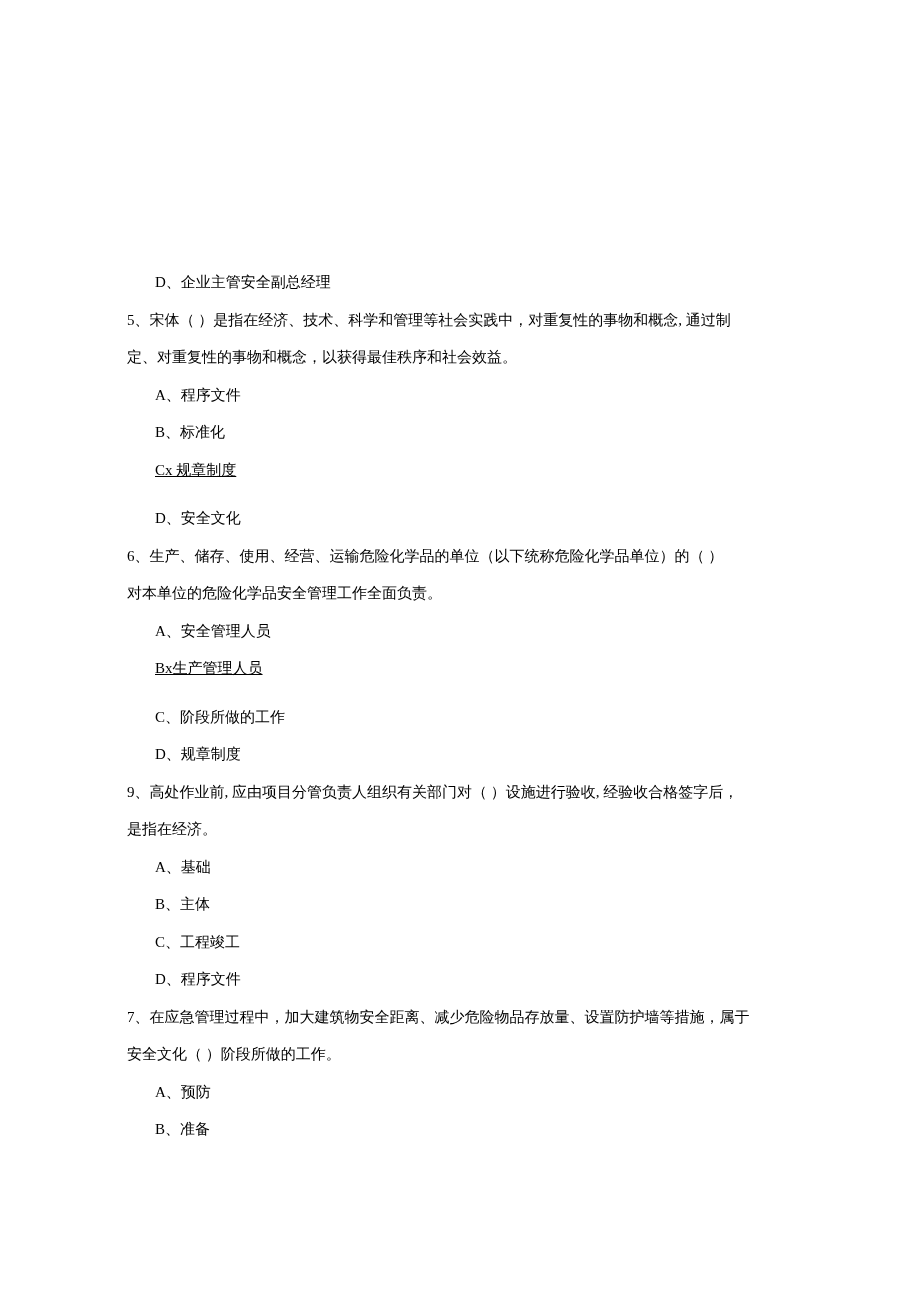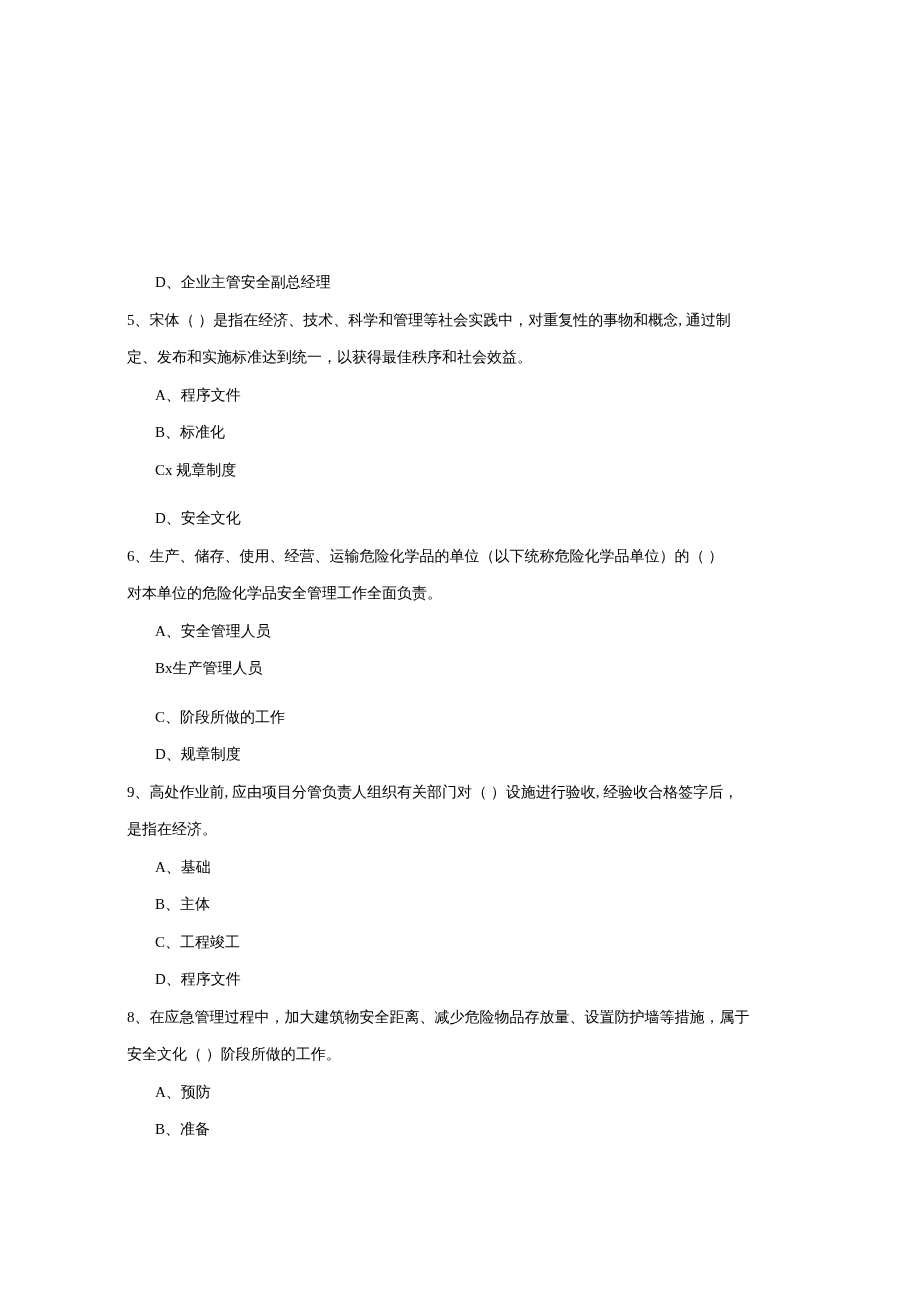--- a/index.html
+++ b/index.html
@@ -5,45 +5,45 @@
   * { margin: 3px; padding: 0; box-sizing: border-box; }
   html, body { width: 920px; background: #fff; }
   body {
     font-family: "SimSun", "宋体", serif;
     font-size: 15px;
     color: #000;
     line-height: 2.3;
     padding: 256px 118px 100px 118px;
   }
   .option { padding-left: 28px; }
-  .option-gap { margin-bottom: 14px; }
+  .option-gap { margin-bottom: 14px; text-decoration: underline; }
   .line { text-align: justify; }
 </style>
 </head>
 <body>
 
 <div class="option line">D、企业主管安全副总经理</div>
 
 <div class="line">5、宋体（    ）是指在经济、技术、科学和管理等社会实践中，对重复性的事物和概念, 通过制</div>
-<div class="line">定、发布和实施标准达到统一，以获得最佳秩序和社会效益。</div>
+<div class="line">定、对重复性的事物和概念，以获得最佳秩序和社会效益。</div>
 <div class="option line">A、程序文件</div>
 <div class="option line">B、标准化</div>
 <div class="option line option-gap">Cx 规章制度</div>
 <div class="option line">D、安全文化</div>
 
 <div class="line">6、生产、储存、使用、经营、运输危险化学品的单位（以下统称危险化学品单位）的（    ）</div>
 <div class="line">对本单位的危险化学品安全管理工作全面负责。</div>
 <div class="option line">A、安全管理人员</div>
 <div class="option line option-gap">Bx生产管理人员</div>
 <div class="option line">C、阶段所做的工作</div>
 <div class="option line">D、规章制度</div>
 
 <div class="line">9、高处作业前, 应由项目分管负责人组织有关部门对（    ）设施进行验收, 经验收合格签字后，</div>
 <div class="line">是指在经济。</div>
 <div class="option line">A、基础</div>
 <div class="option line">B、主体</div>
 <div class="option line">C、工程竣工</div>
 <div class="option line">D、程序文件</div>
 
-<div class="line">8、在应急管理过程中，加大建筑物安全距离、减少危险物品存放量、设置防护墙等措施，属于</div>
+<div class="line">7、在应急管理过程中，加大建筑物安全距离、减少危险物品存放量、设置防护墙等措施，属于</div>
 <div class="line">安全文化（    ）阶段所做的工作。</div>
 <div class="option line">A、预防</div>
 <div class="option line">B、准备</div>
 
 </body></html>

